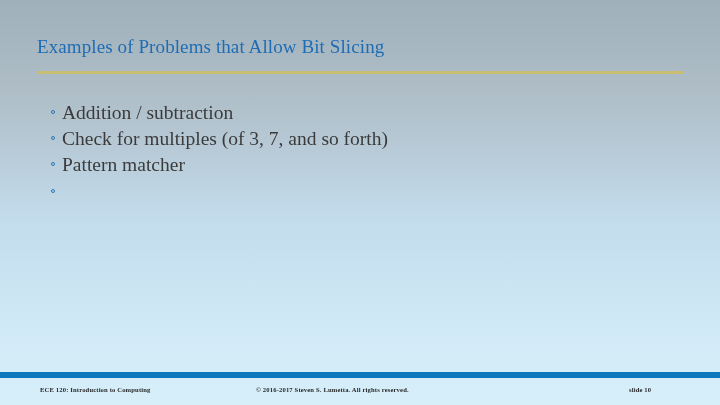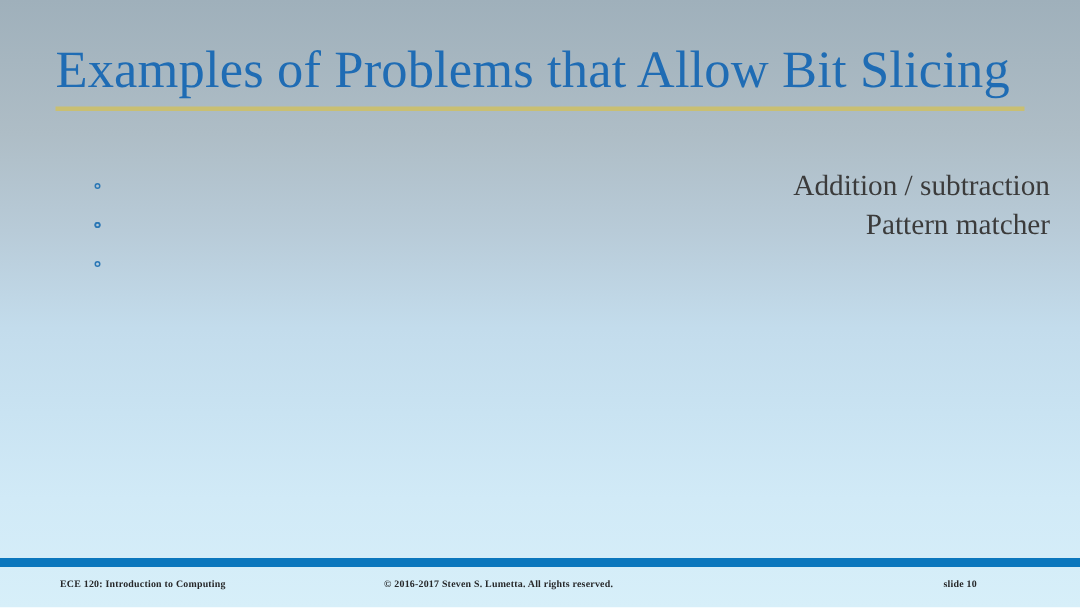--- a/index.html
+++ b/index.html
@@ -27,21 +27,21 @@
 
   
   #title-block {
     position: absolute;
     left: 37px;
     top: 32px;
     width: 646px;
   }
   #slide-title {
     font-family: "Liberation Serif", "DejaVu Serif", serif;
-    font-size: 35px;
+    font-size: 19px;
     line-height: 30px;
     color: #1f6cb4;
     letter-spacing: 0.1px;
     white-space: nowrap;
   }
   #title-rule {
     position: absolute;
     left: 37px;
     top: 71px;
     width: 646px;
@@ -49,23 +49,22 @@
     background: #c9bf72;
   }
 
   
   #bullet-list {
     position: absolute;
     left: 44px;
     top: 96px;
     width: 640px;
     list-style: none;
-    margin: 16px;
+    margin: 4px;
     padding: 0;
-    text-align: right;
   }
   #bullet-list li {
     position: relative;
     padding-left: 14px;
     font-size: 19.5px;
     line-height: 26.2px;
     color: #3b3b3b;
     font-family: "Liberation Serif", "DejaVu Serif", serif;
     white-space: nowrap;
   }
@@ -120,20 +119,21 @@
   </div>
   <div id="title-rule"></div>
 
   <ul id="bullet-list">
     <li>
       <span class="bullet-mark"></span>
       <span>Addition / subtraction</span>
     </li>
     <li>
       <span class="bullet-mark"></span>
+      <span>Check for multiples (of 3, 7, and so forth)</span>
     </li>
     <li>
       <span class="bullet-mark"></span>
       <span>Pattern matcher</span>
     </li>
     <li>
       <span class="bullet-mark"></span>
     </li>
   </ul>
 

